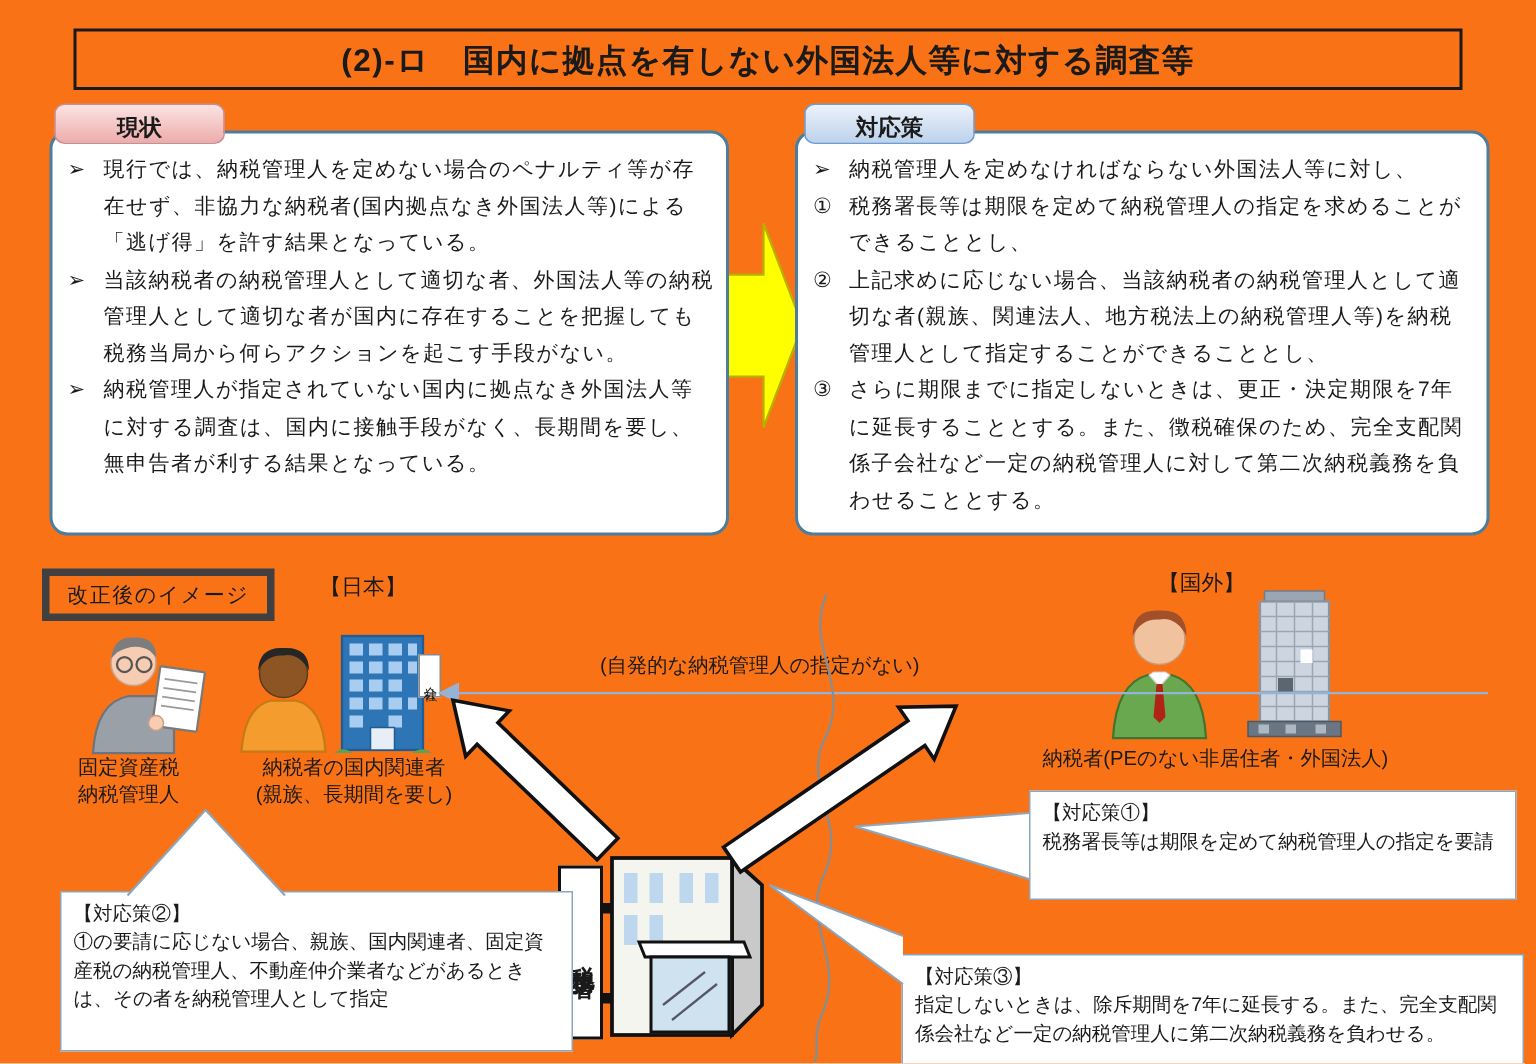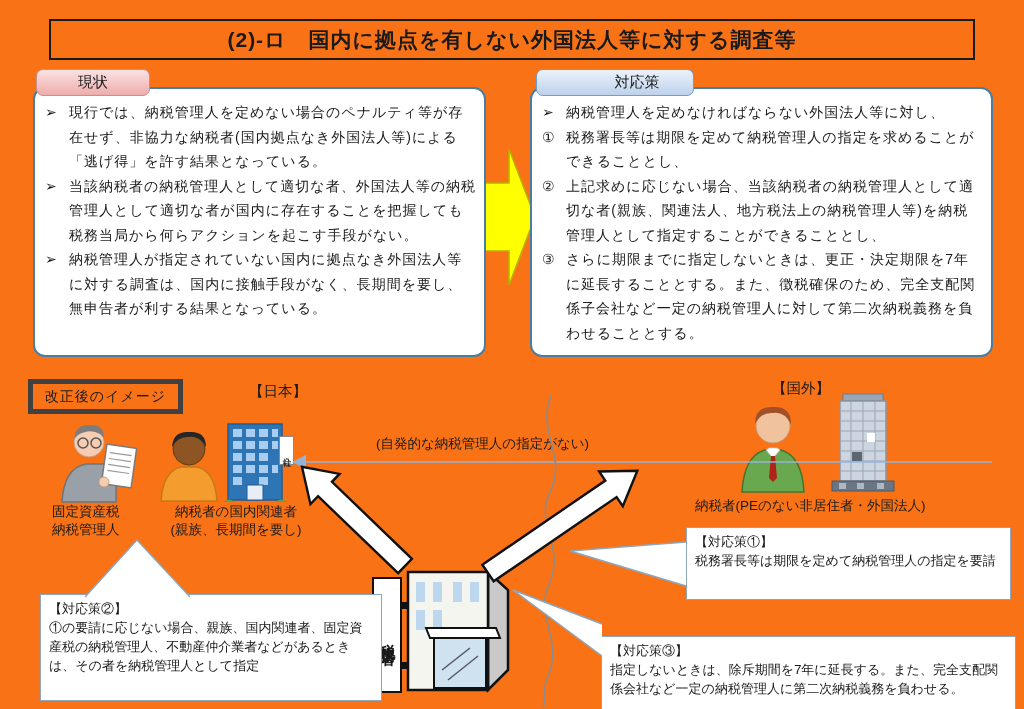--- a/index.html
+++ b/index.html
@@ -4,47 +4,47 @@
 <style>
   html,body{margin:0;padding:0;background:#fff;}
   .page{position:relative;width:1024px;height:709px;background:#f97316;overflow:hidden;
         font-family:"Liberation Sans",sans-serif;color:#1a1a1a;}
 
   .title-box{position:absolute;left:49px;top:19px;width:922px;height:37px;
     border:2px solid #1a1a1a;display:flex;align-items:center;justify-content:center;
     font-size:21px;font-weight:bold;letter-spacing:1px;}
 
   .tab{position:absolute;height:25px;width:112px;border-radius:7px;
-    display:flex;align-items:center;justify-content:center;
-    font-size:15px;font-weight:normal;z-index:3;}
+    display:flex;align-items:flex-end;justify-content:center;
+    font-size:15px;font-weight:bold;z-index:3;}
   .tab-current{left:36px;top:69px;background:linear-gradient(180deg,#fbe3e3 0%,#eeacac 100%);
     border:1.5px solid #c98f8f;}
   .tab-measures{left:536px;top:69px;background:linear-gradient(180deg,#ecf2fa 0%,#bdd2ec 100%);
-    border:1.5px solid #6f9dd1;padding-left:44px;}
+    border:1.5px solid #6f9dd1;}
 
   .panel{position:absolute;background:#fff;border:2px solid #4a7da0;border-radius:12px;
     padding:11px 8px 4px 10px;font-size:14px;line-height:1.75;letter-spacing:1px;z-index:2;}
   .panel-current{left:33px;top:87px;width:431px;height:251px;}
   .panel-measures{left:530px;top:87px;width:441px;height:251px;}
   .bullet{display:flex;}
   .bullet .marker{flex:0 0 24px;text-align:left;}
   .bullet .btext{flex:1;}
 
   .rev-box{position:absolute;left:28px;top:379px;width:145px;height:25px;
     border:5px solid #404040;display:flex;align-items:center;justify-content:center;
     font-size:14px;letter-spacing:1px;}
   .region-label{position:absolute;font-size:14.5px;}
-  .lab-japan{left:213px;top:382px;margin-left:36px;}
+  .lab-japan{left:213px;top:382px;}
   .lab-overseas{left:772px;top:379px;}
 
   .diag-label{position:absolute;font-size:13.5px;line-height:1.35;}
   .lab-admin{left:52px;top:503px;width:116px;text-align:left;}
   .lab-related{left:138px;top:503px;width:196px;text-align:center;}
   .lab-taxpayer{left:695px;top:497px;}
-  .lab-nodesig{left:376px;top:435px;font-size:13.5px;}
+  .lab-nodesig{left:400px;top:435px;font-size:13.5px;}
 
   .icon{position:absolute;}
 
   .vsign{position:absolute;background:#fff;display:flex;align-items:center;justify-content:center;
     writing-mode:vertical-rl;text-orientation:upright;}
   .sign-taxoffice{left:372px;top:577px;width:26px;height:112px;border:2.5px solid #111;
     font-size:16px;font-weight:bold;letter-spacing:3px;z-index:2;}
   .sign-company{left:279px;top:436px;width:13px;height:27px;border:1px solid #8a8a8a;
     font-size:9px;letter-spacing:1px;z-index:2;}
 

